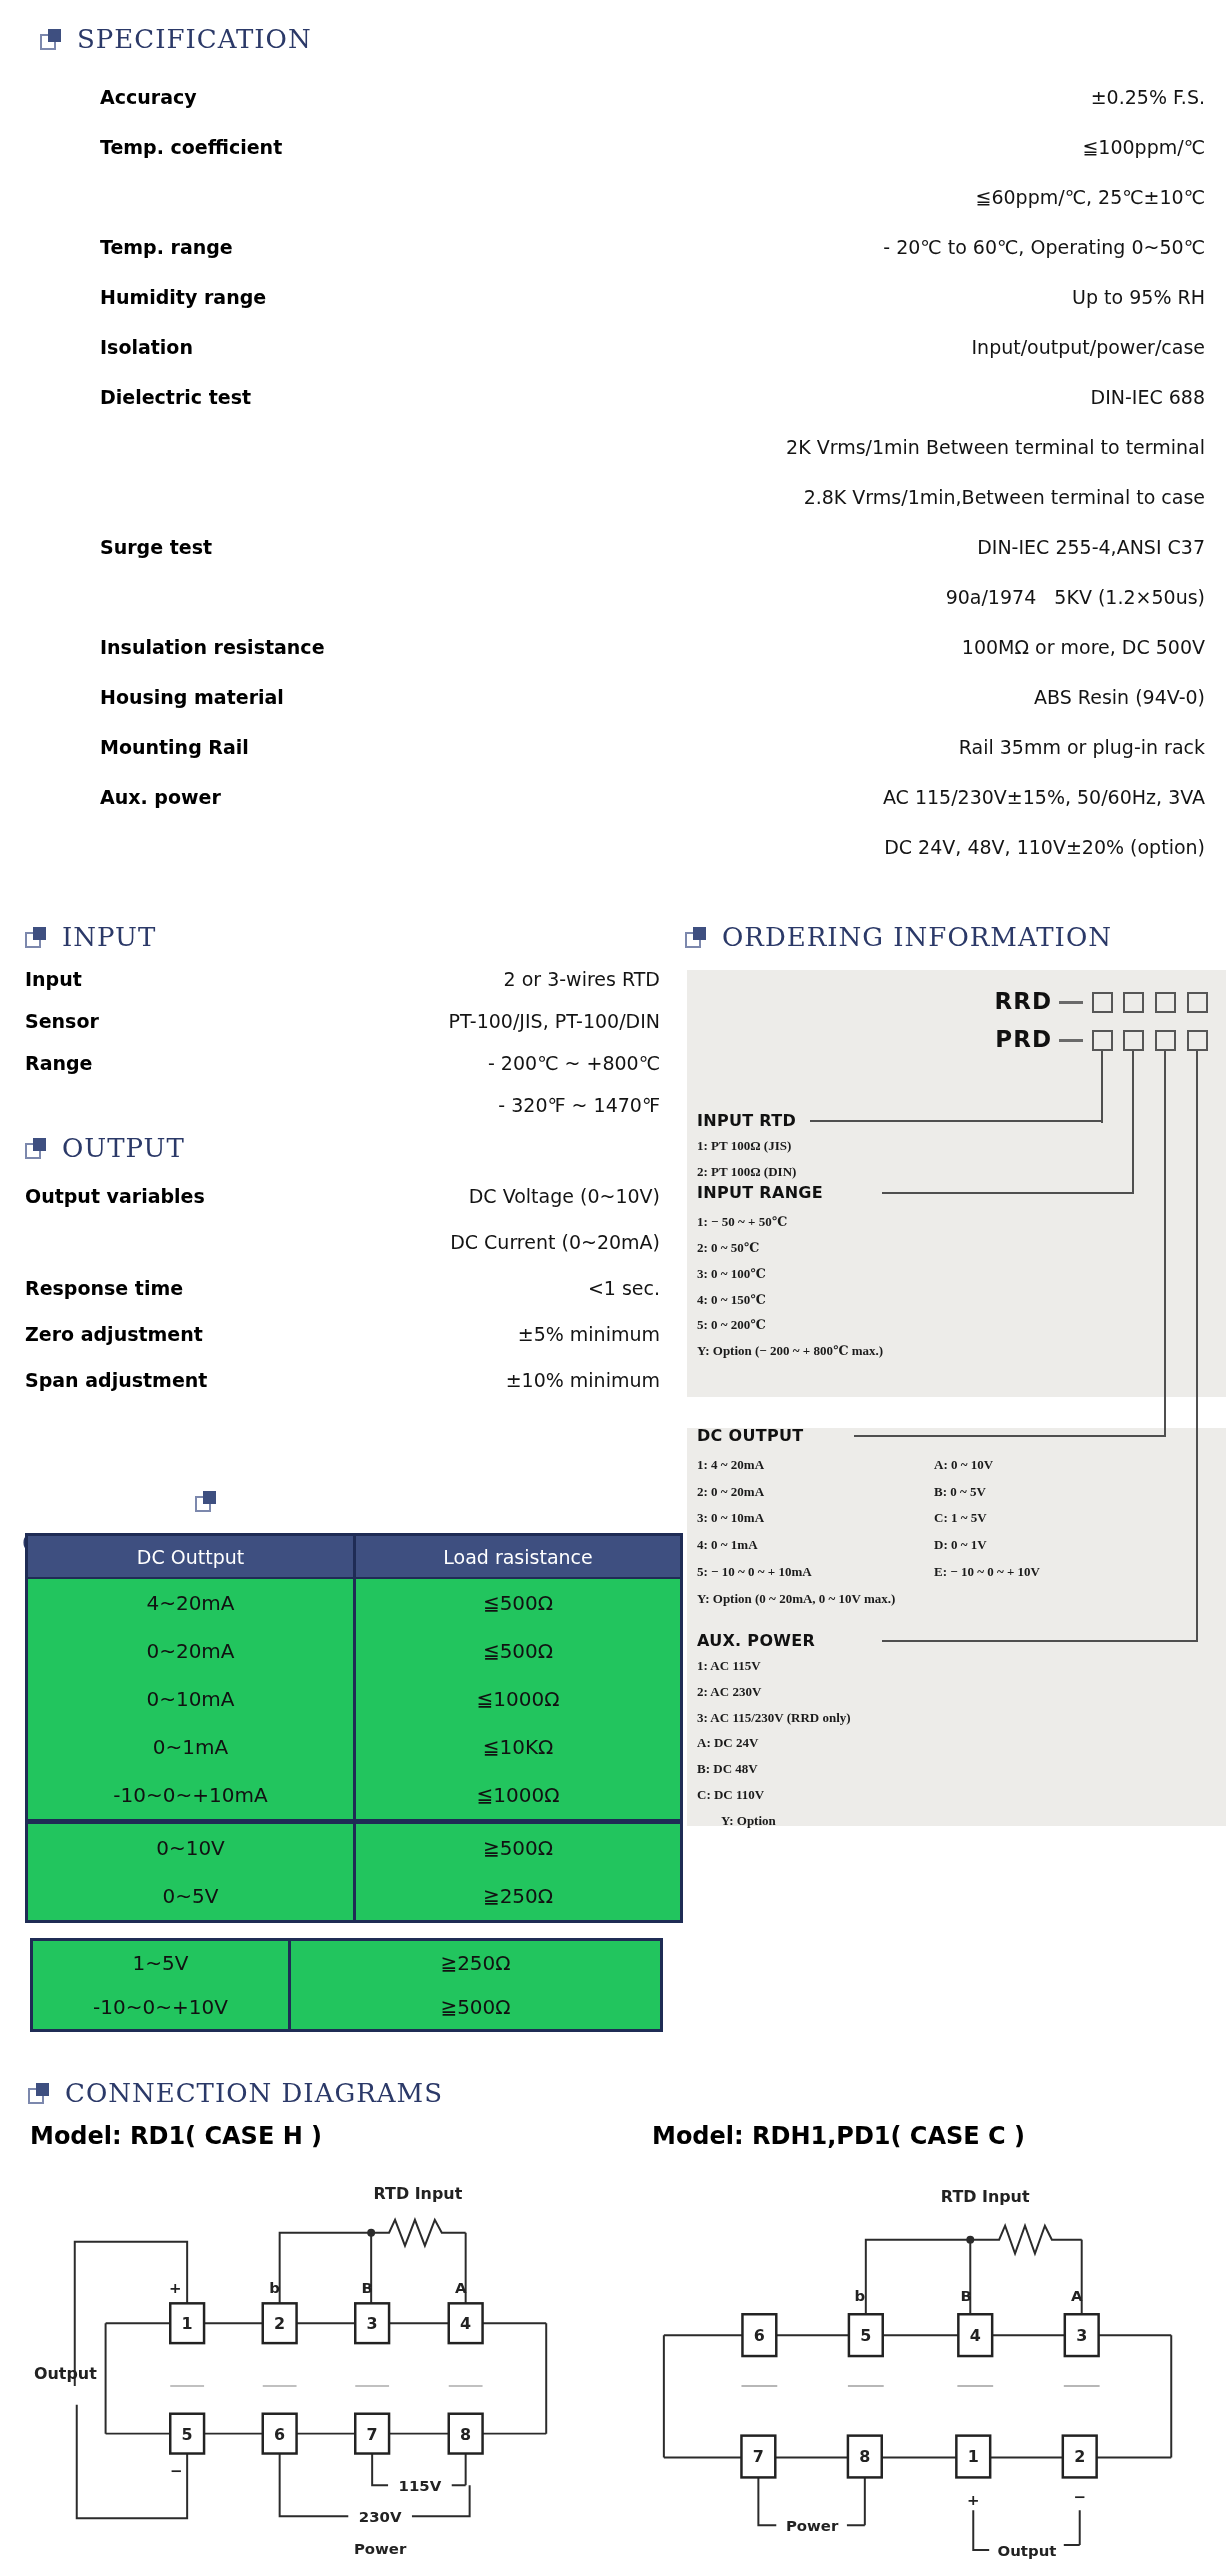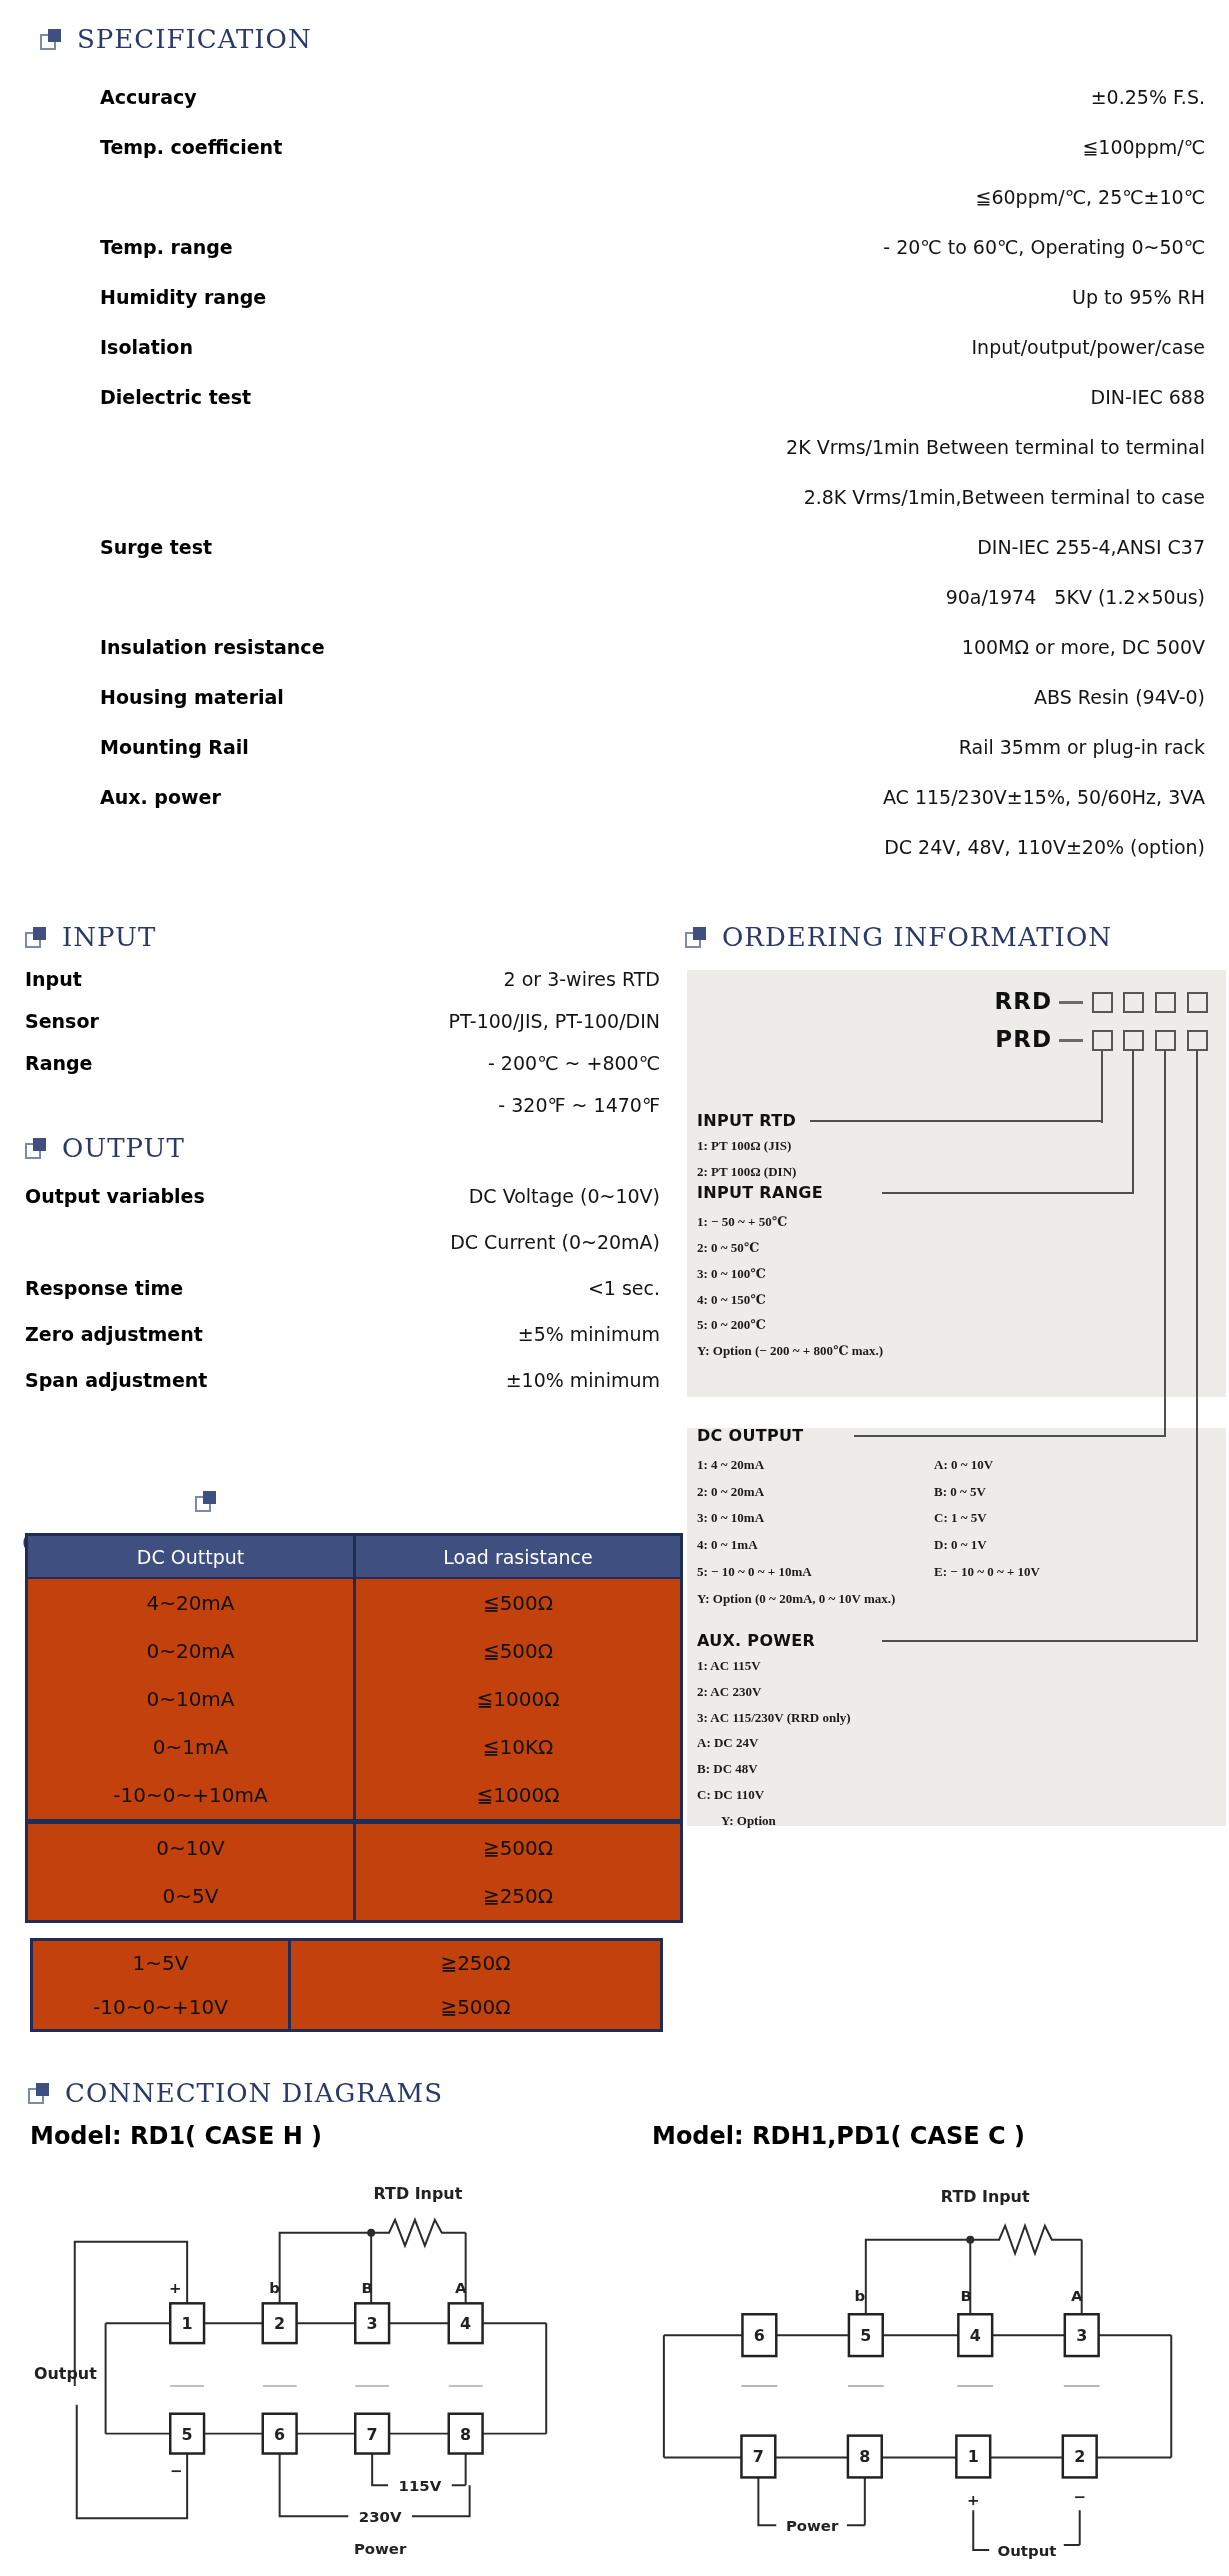--- a/index.html
+++ b/index.html
@@ -16,21 +16,21 @@
   .srow{display:flex;justify-content:space-between;align-items:center;font-size:19px;}
   .srow .lbl{font-weight:bold;color:#000;}
   .srow .val{color:#141414;}
   #spec-rows{left:100px;top:72px;width:1105px;}
   #spec-rows .srow{height:50px;gap:18px;}
   #input-rows{left:25px;top:958px;width:635px;}
   #input-rows .srow{height:42px;}
   #output-rows{left:25px;top:1173px;width:635px;}
   #output-rows .srow{height:46px;}
   
-  .ntable{position:absolute;background:#c2410c;border:3px solid #1f2c55;}
+  .ntable{position:absolute;background:#22c55e;border:3px solid #1f2c55;}
   .trow{display:flex;}
   .trow .c{display:flex;align-items:center;justify-content:center;font-size:20px;color:#111;}
   .trow .c1{width:328px;border-right:3px solid #1f2c55;box-sizing:border-box;}
   .trow .c2{flex:1;}
   .thead{background:#3e4f80;border-bottom:2px solid #1f2c55;height:41px;}
   .thead .c{color:#fff;font-size:19px;}
   #table1{left:25px;top:1533px;width:652px;}
   #table1 .trow:not(.thead){height:48px;}
   .tdiv{height:5px;background:#1f2c55;}
   #table2{left:30px;top:1938px;width:627px;}

